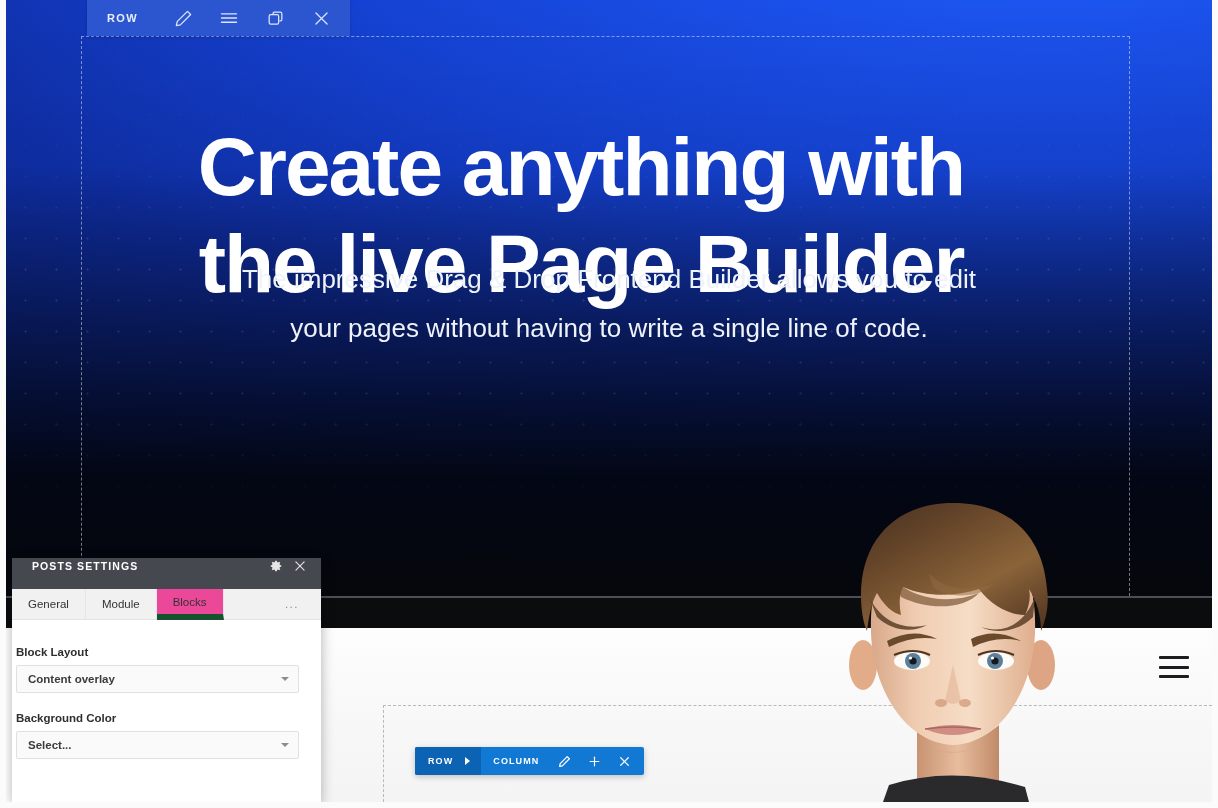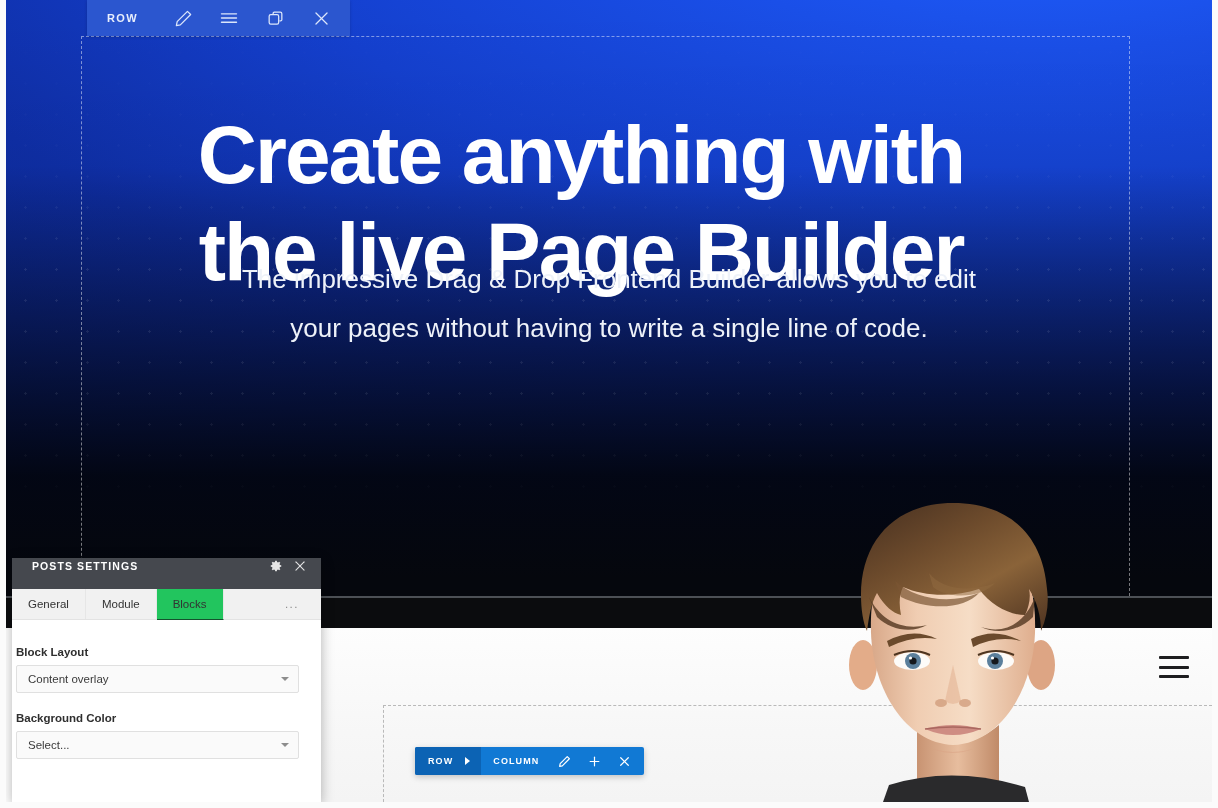--- a/index.html
+++ b/index.html
@@ -202,22 +202,22 @@
   }
   #panel-tabs .tab {
     display: flex; align-items: center; justify-content: center;
     padding: 4px 16px;
     font-size: 11.5px;
     color: #333333;
     cursor: pointer;
     border-right: 1px solid #e6e6e6;
   }
   #panel-tabs .tab.active {
-    background: #22c55e;
-    border-bottom: 1px solid #14532d;
+    background: #ec4899;
+    border-bottom: 6px solid #14532d;
     margin-bottom: -1px;
     font-weight: 400;
   }
   #panel-tabs .tab.more {
     margin-left: auto;
     border-right: none;
     color: #8a8a8a;
     letter-spacing: 1.5px;
     padding: 0 22px;
   }
@@ -229,40 +229,41 @@
   .field-select {
     height: 28px;
     background: #fafafa;
     border: 1px solid #e0e0e0;
     border-radius: 2px;
     display: flex; align-items: center;
     padding: 0 9px 0 11px;
     font-size: 11.5px; color: #3b3b3b;
     cursor: pointer;
     margin-bottom: 19px;
+    font-weight: bold;
   }
   .field-select .fs-value { flex: 1; }
   .caret {
     width: 0; height: 0;
     border-left: 4px solid transparent;
     border-right: 4px solid transparent;
     border-top: 4px solid #8d8d8d;
   }
 </style>
 </head>
 <body>
 
 <div id="frame">
   <div id="viewport">
 
     <section id="hero">
       <div id="dots"></div>
       <div id="hero-row-outline"></div>
 
-      <div style="position:absolute;left:0;top:106px;width:1150px;text-align:center;">
+      <div style="position:absolute;left:0;top:118px;width:1150px;text-align:center;">
         <h1 style="color:#ffffff;font-size:82px;line-height:97px;font-weight:700;letter-spacing:-2px;">
           <span>Create anything with</span><br>
           <span>the live Page Builder</span>
         </h1>
       </div>
 
       <div style="position:absolute;left:0;top:255px;width:1206px;text-align:center;">
         <p style="color:#eef2f9;font-size:26px;line-height:49px;font-weight:400;">
           <span>The impressive Drag &amp; Drop Frontend Builder allows you to edit</span><br>
           <span>your pages without having to write a single line of code.</span>

